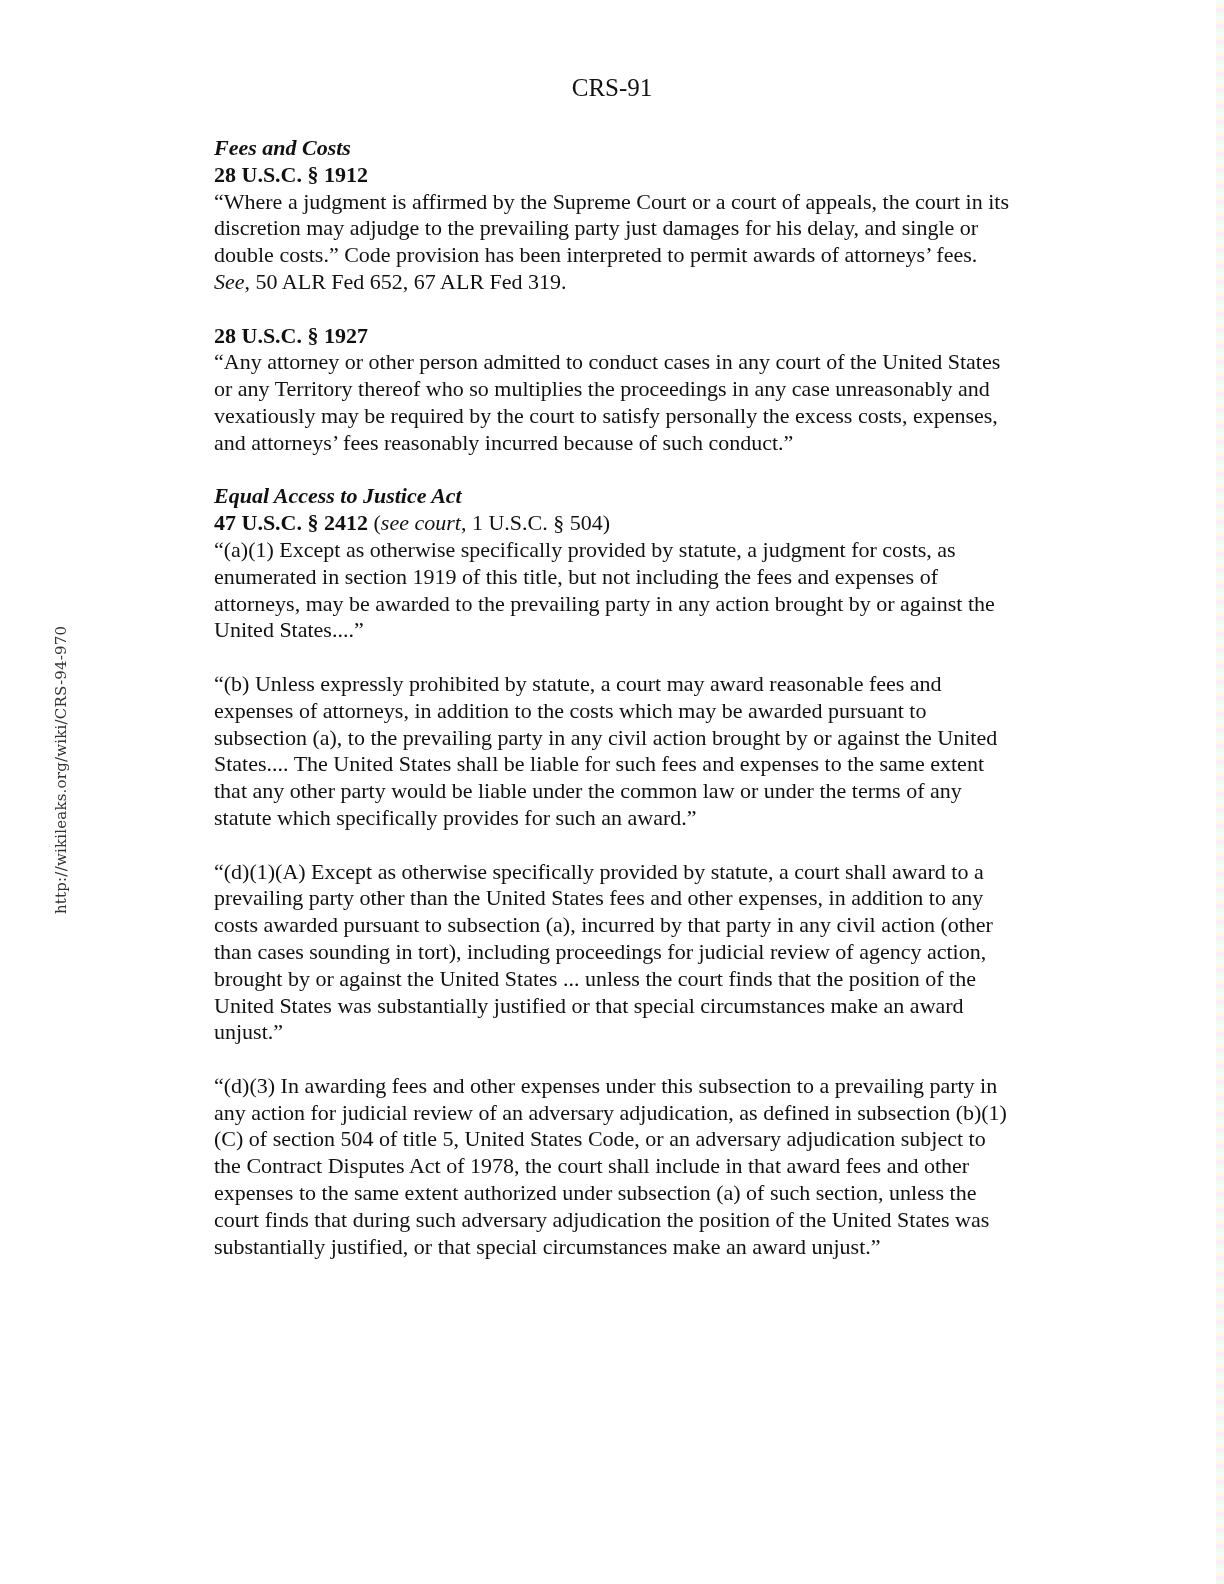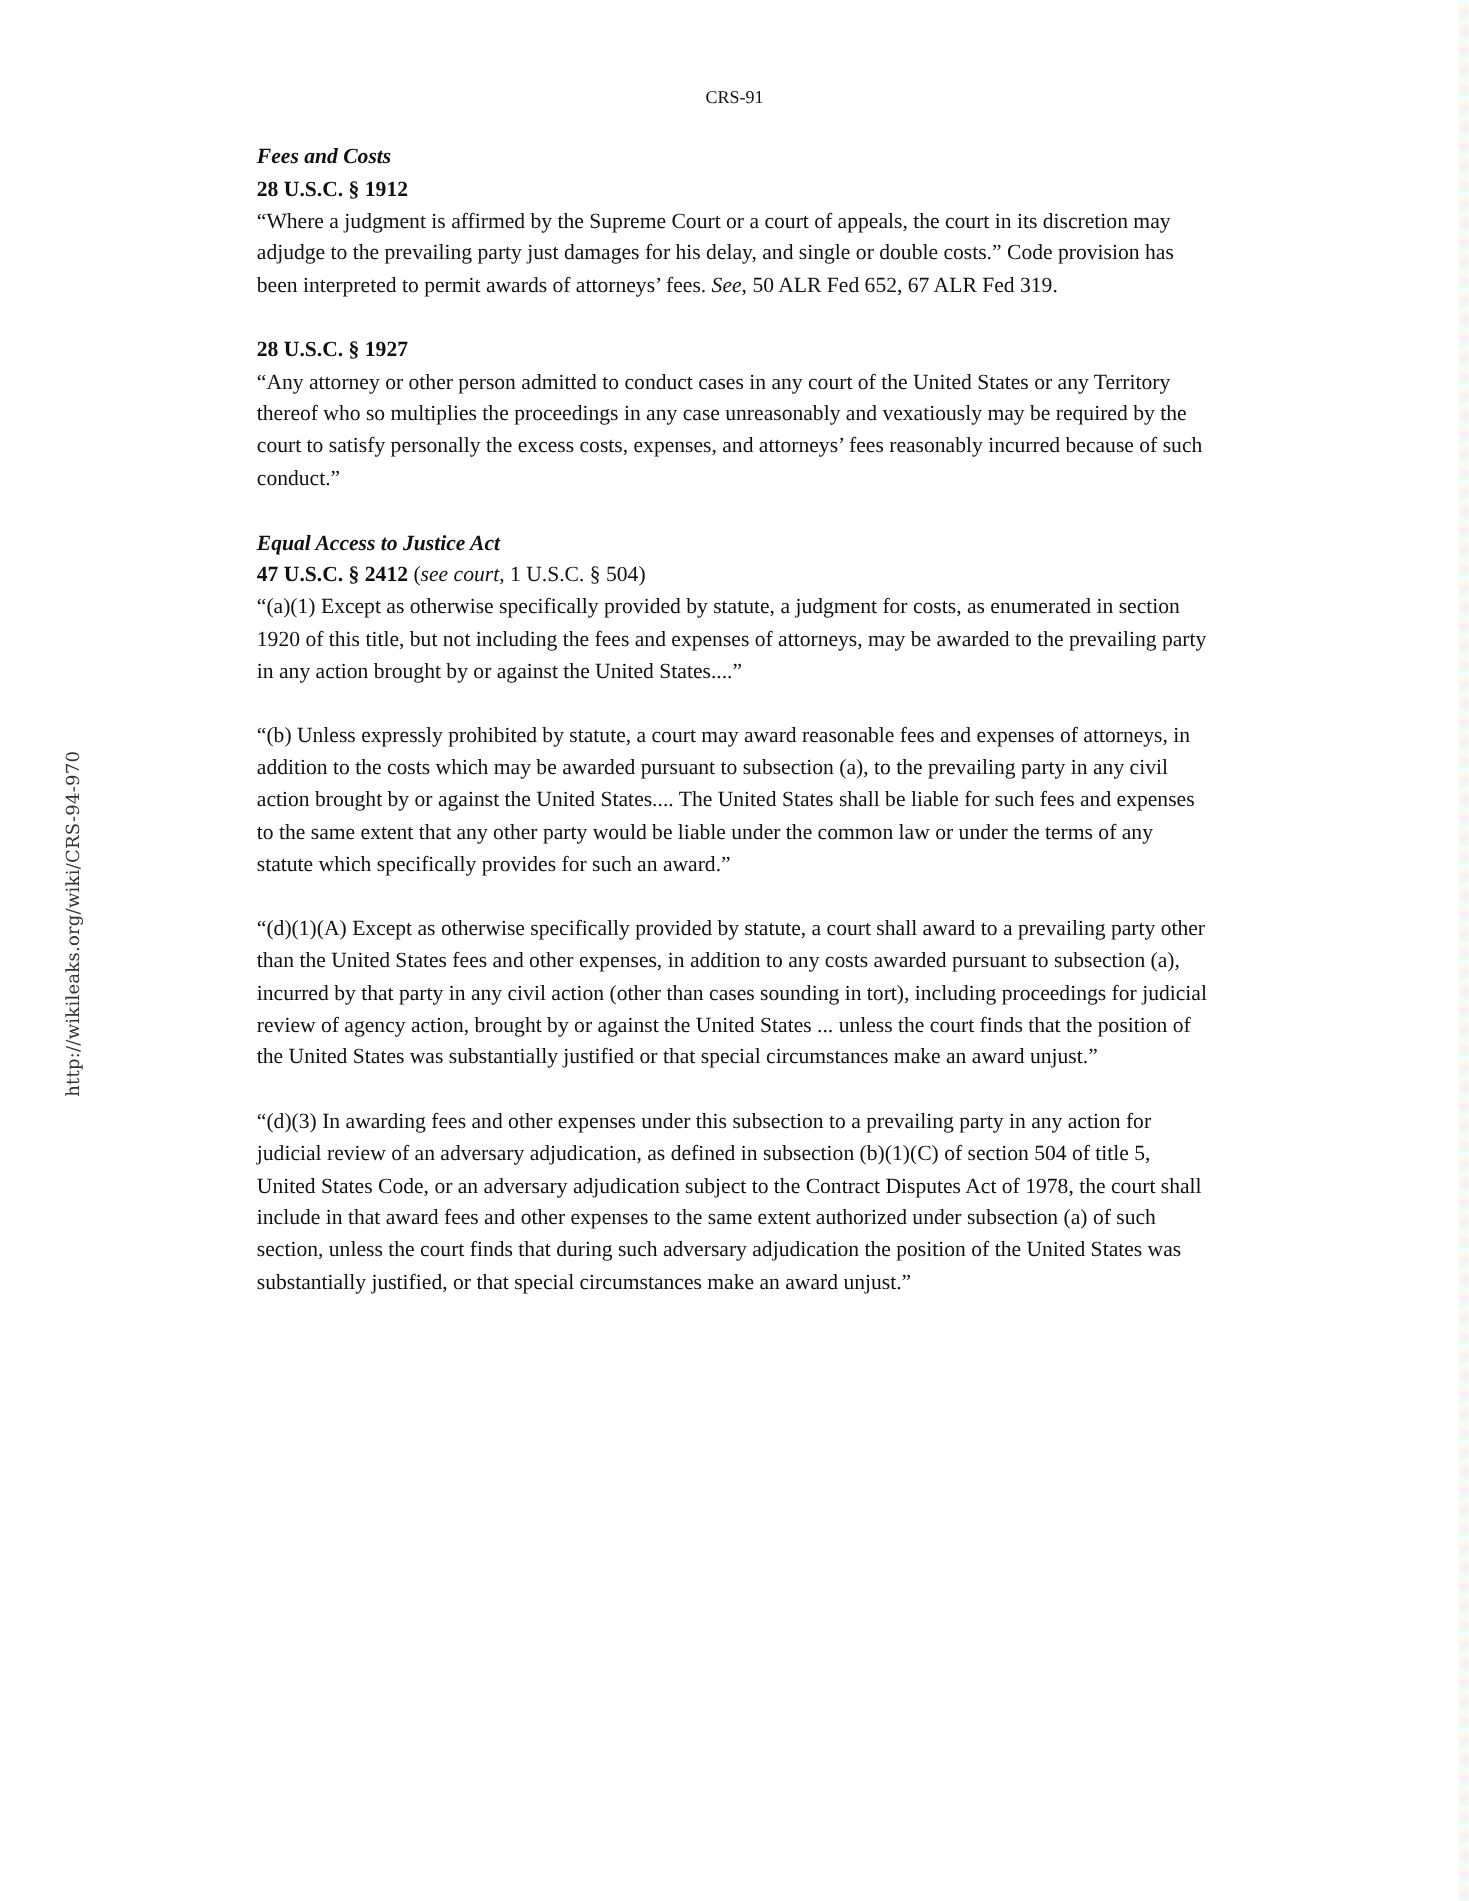--- a/index.html
+++ b/index.html
@@ -10,21 +10,21 @@
       overflow: hidden;
       font-family: "Liberation Serif", "DejaVu Serif", serif;
       color: #111111;
     }
     .page-header {
       position: absolute;
       top: 74px;
       left: 0;
       width: 1224px;
       text-align: center;
-      font-size: 15px;
+      font-size: 25px;
       letter-spacing: 0px;
     }
     .side-url {
       position: absolute;
       left: 52px;
       top: 914px;
       transform-origin: 0 0;
       transform: rotate(-90deg);
       font-family: "DejaVu Serif", "Liberation Serif", serif;
       font-size: 15px;
@@ -43,23 +43,23 @@
         #f3fbfb 0px, #f3fbfb 4px,
         #fdf7e6 4px, #fdf7e6 8px,
         #f9ecf8 8px, #f9ecf8 12px,
         #eef9ec 12px, #eef9ec 16px
       );
       opacity: 0.9;
     }
     .content {
       position: absolute;
       left: 214px;
-      top: 117px;
+      top: 135px;
       width: 796px;
-      font-size: 18px;
+      font-size: 22px;
       line-height: 26.8px;
     }
     .block { margin: 0 0 26.8px 0; }
     .section-title {
       font-weight: bold;
       font-style: italic;
       display: block;
     }
     .citation { font-weight: bold; }
     .citation-note { font-weight: normal; }
@@ -84,21 +84,21 @@
   </div>
 
   <div class="block">
     <span class="citation">28 U.S.C. § 1927</span>
     <span class="para">“Any attorney or other person admitted to conduct cases in any court of the United States or any Territory thereof who so multiplies the proceedings in any case unreasonably and vexatiously may be required by the court to satisfy personally the excess costs, expenses, and attorneys’ fees reasonably incurred because of such conduct.”</span>
   </div>
 
   <div class="block">
     <span class="section-title">Equal Access to Justice Act</span>
     <span><span class="citation">47 U.S.C. § 2412</span><span class="citation-note"> (</span><em class="citation-note">see court</em><span class="citation-note">, 1 U.S.C. § 504)</span></span>
-    <span class="para">“(a)(1) Except as otherwise specifically provided by statute, a judgment for costs, as enumerated in section 1920 of this title, but not including the fees and expenses of attorneys, may be awarded to the prevailing party in any action brought by or against the United States....”</span>
+    <span class="para">“(a)(1) Except as otherwise specifically provided by statute, a judgment for costs, as enumerated in section 1919 of this title, but not including the fees and expenses of attorneys, may be awarded to the prevailing party in any action brought by or against the United States....”</span>
   </div>
 
   <div class="block">
     <span class="para">“(b) Unless expressly prohibited by statute, a court may award reasonable fees and expenses of attorneys, in addition to the costs which may be awarded pursuant to subsection (a), to the prevailing party in any civil action brought by or against the United States.... The United States shall be liable for such fees and expenses to the same extent that any other party would be liable under the common law or under the terms of any statute which specifically provides for such an award.”</span>
   </div>
 
   <div class="block">
     <span class="para">“(d)(1)(A) Except as otherwise specifically provided by statute, a court shall award to a prevailing party other than the United States fees and other expenses, in addition to any costs awarded pursuant to subsection (a), incurred by that party in any civil action (other than cases sounding in tort), including proceedings for judicial review of agency action, brought by or against the United States ... unless the court finds that the position of the United States was substantially justified or that special circumstances make an award unjust.”</span>
   </div>
 

